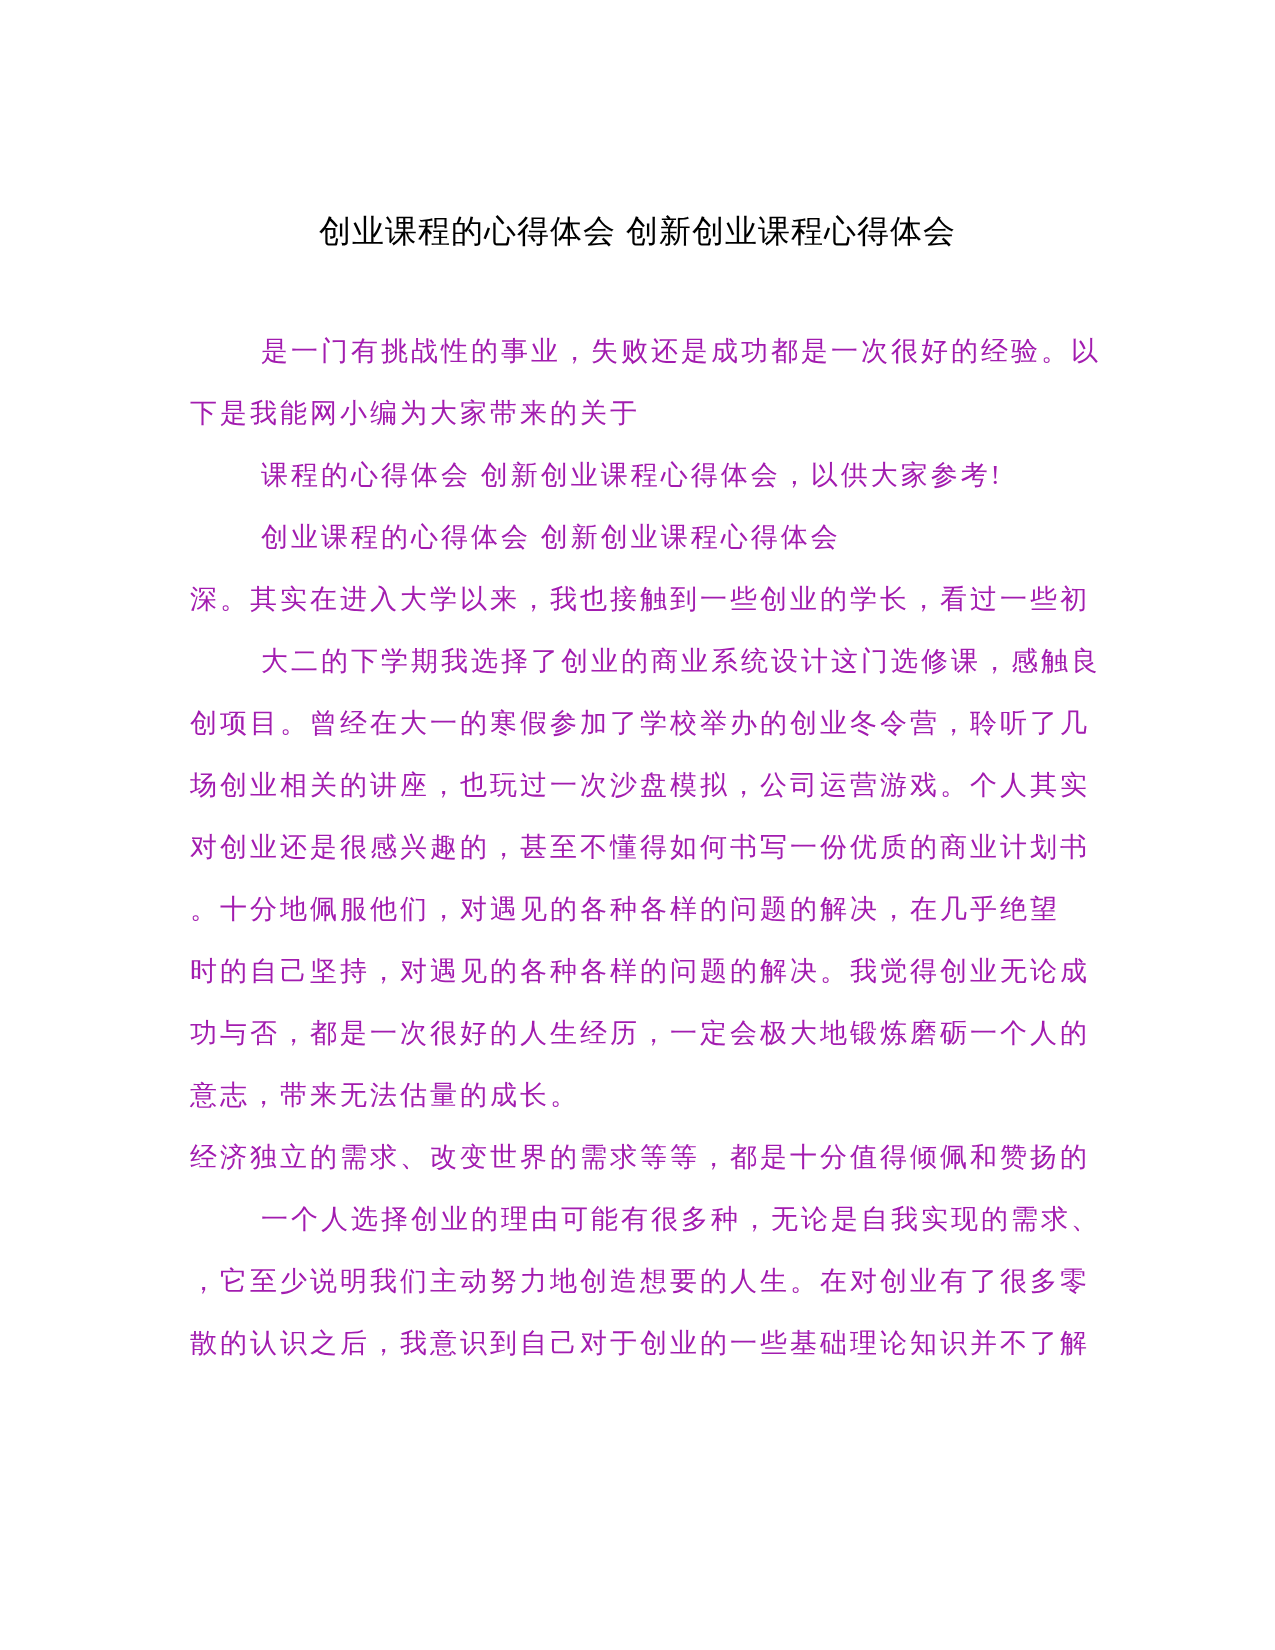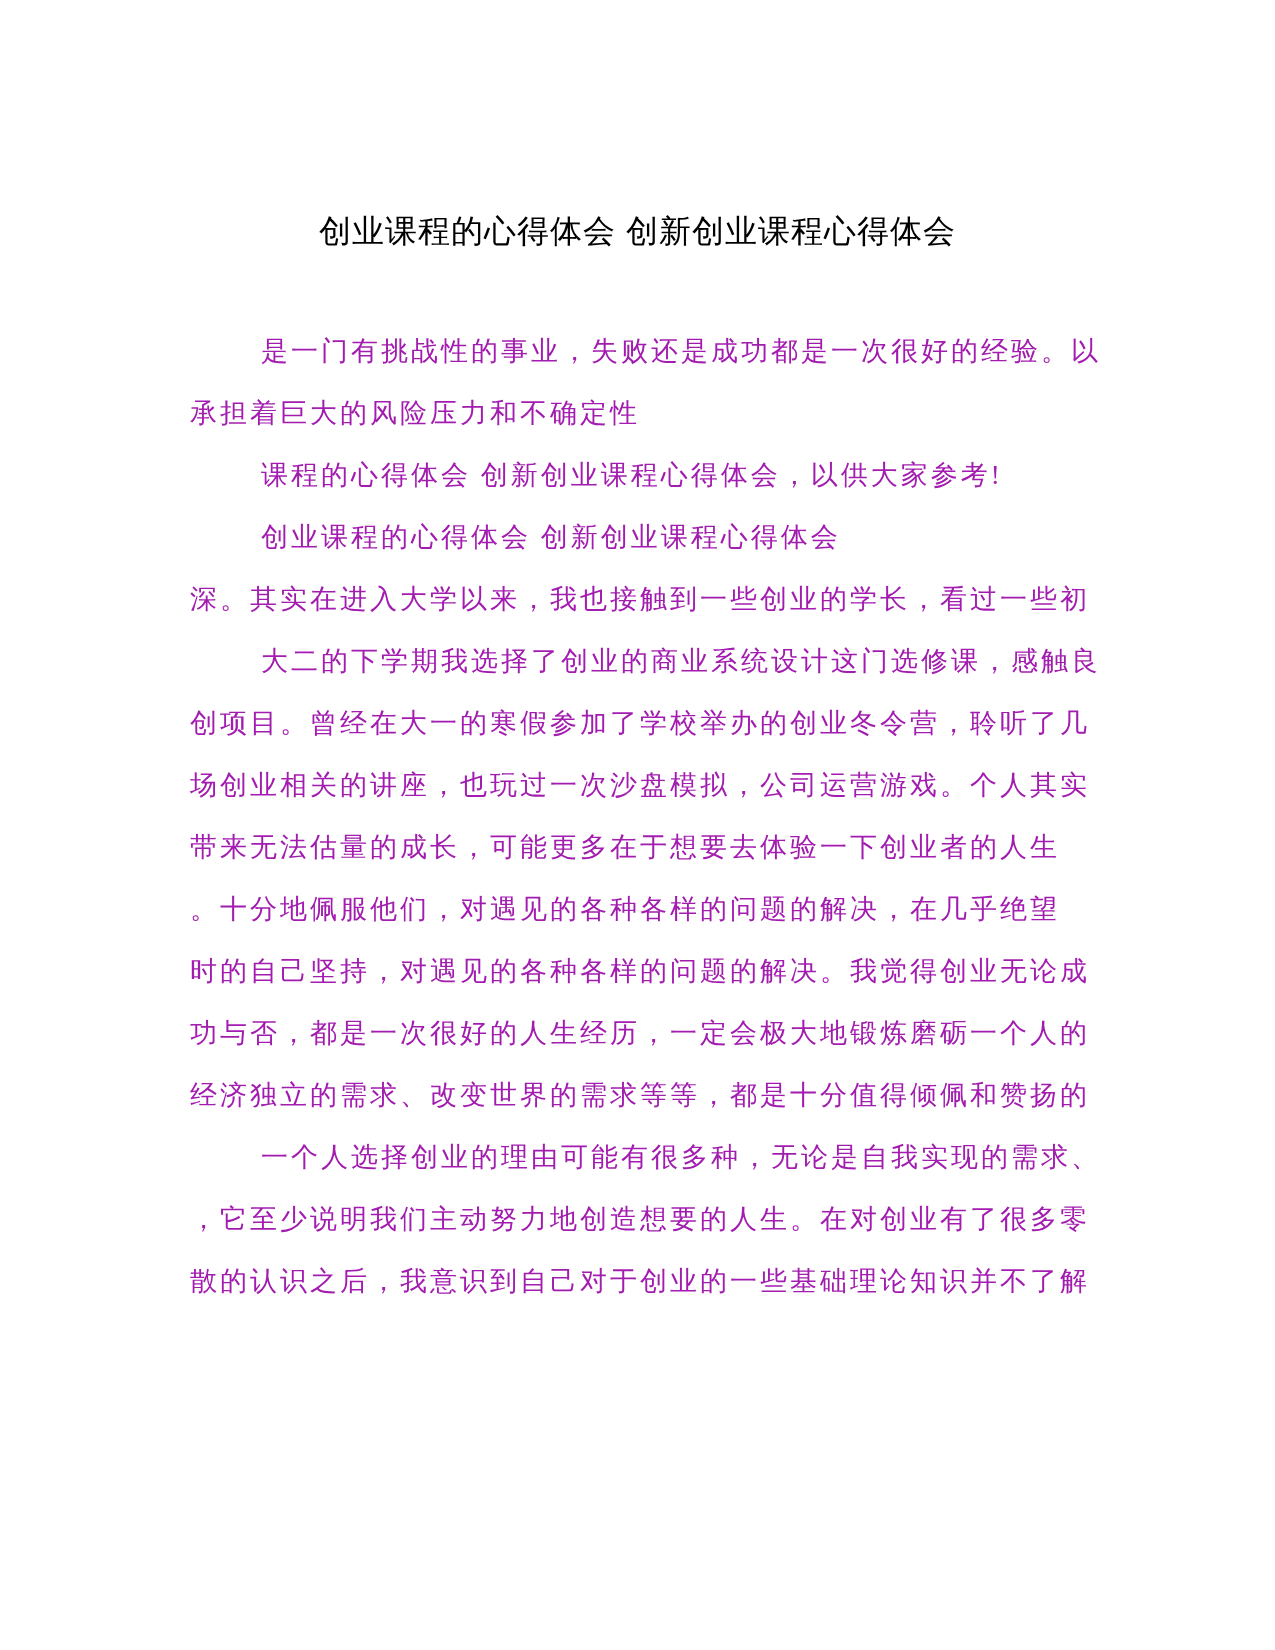--- a/index.html
+++ b/index.html
@@ -45,34 +45,35 @@
 </style>
 </head>
 <body>
 
 <div class="page">
 
   <div class="doc-title">创业课程的心得体会 创新创业课程心得体会</div>
 
   <div class="text-block">
     <div class="line first">是一门有挑战性的事业，失败还是成功都是一次很好的经验。以</div>
-    <div class="line">承担着巨大的风险压力和不确定性</div>
+    <div class="line">下是我能网小编为大家带来的关于</div>
 
     <div class="line first">课程的心得体会 创新创业课程心得体会，以供大家参考!</div>
 
     <div class="line first">创业课程的心得体会 创新创业课程心得体会</div>
 
     <div class="line">深。其实在进入大学以来，我也接触到一些创业的学长，看过一些初</div>
     <div class="line first">大二的下学期我选择了创业的商业系统设计这门选修课，感触良</div>
     <div class="line">创项目。曾经在大一的寒假参加了学校举办的创业冬令营，聆听了几</div>
     <div class="line">场创业相关的讲座，也玩过一次沙盘模拟，公司运营游戏。个人其实</div>
-    <div class="line">带来无法估量的成长，可能更多在于想要去体验一下创业者的人生</div>
+    <div class="line">对创业还是很感兴趣的，甚至不懂得如何书写一份优质的商业计划书</div>
     <div class="line">。十分地佩服他们，对遇见的各种各样的问题的解决，在几乎绝望</div>
     <div class="line">时的自己坚持，对遇见的各种各样的问题的解决。我觉得创业无论成</div>
     <div class="line">功与否，都是一次很好的人生经历，一定会极大地锻炼磨砺一个人的</div>
+    <div class="line">意志，带来无法估量的成长。</div>
 
     <div class="line">经济独立的需求、改变世界的需求等等，都是十分值得倾佩和赞扬的</div>
     <div class="line first">一个人选择创业的理由可能有很多种，无论是自我实现的需求、</div>
     <div class="line">，它至少说明我们主动努力地创造想要的人生。在对创业有了很多零</div>
     <div class="line">散的认识之后，我意识到自己对于创业的一些基础理论知识并不了解</div>
   </div>
 
 </div>
 
 </body></html>

